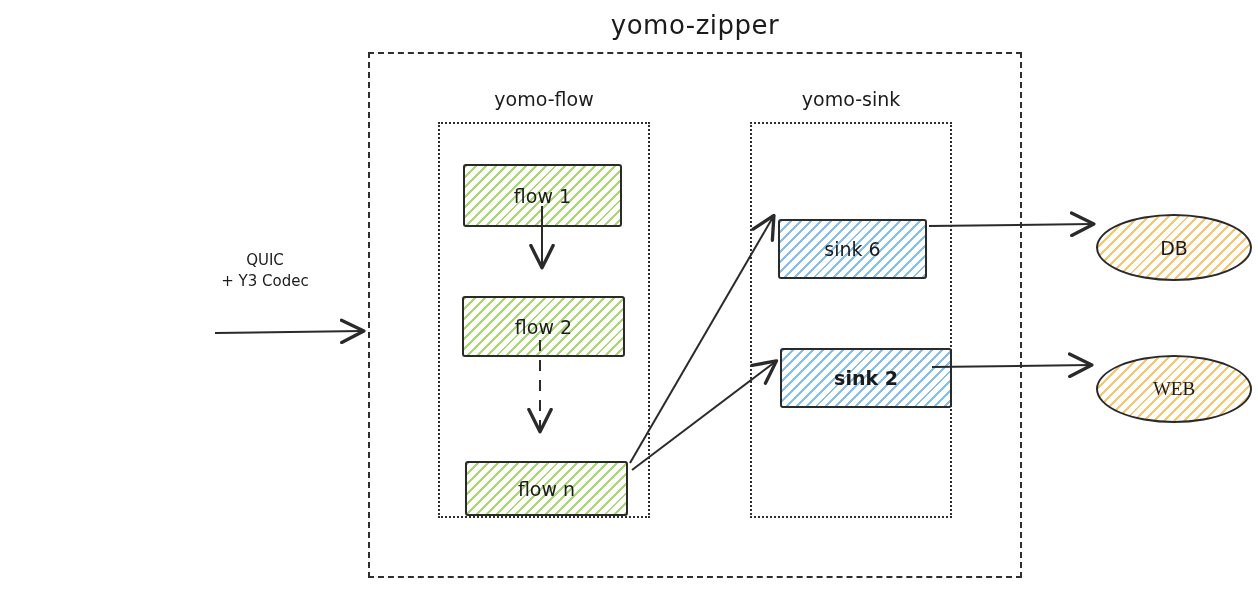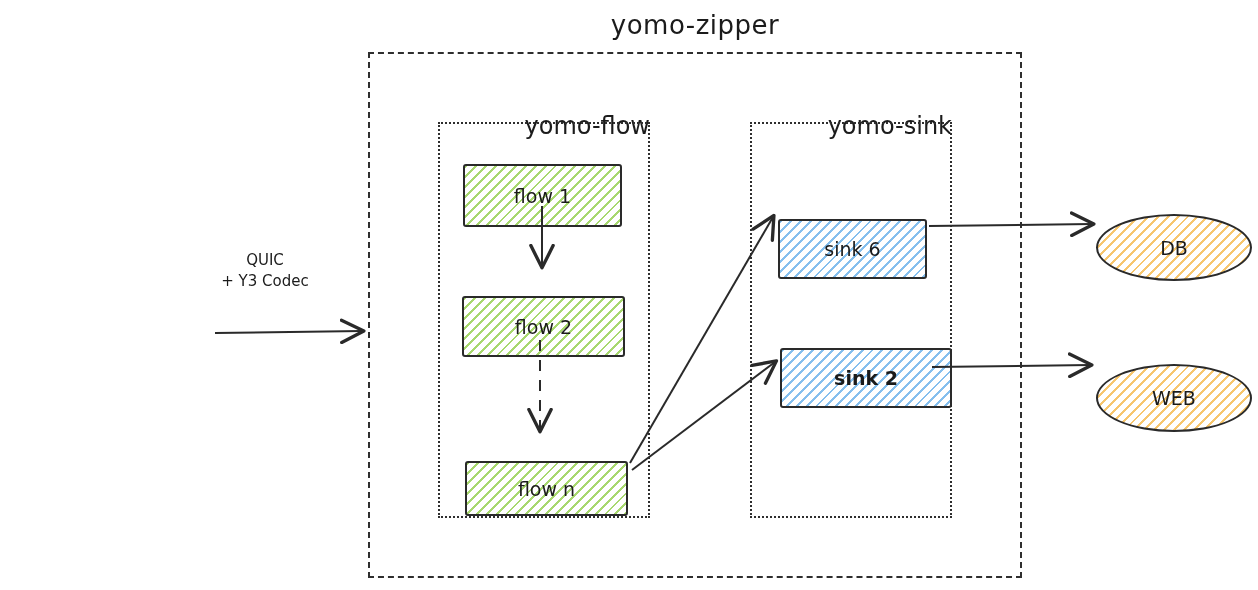--- a/index.html
+++ b/index.html
@@ -23,21 +23,21 @@
   .hatch-orange{background:
     repeating-linear-gradient(135deg,#f7c66e 0px,#f7c66e 2px,rgba(255,255,255,0) 2px,rgba(255,255,255,0) 7px) #fff;}
   .ellipse{border-radius:50%;}
   .group-box{
     position:absolute;border:2px dotted #2e2e2e;box-sizing:border-box;background:transparent;
   }
   .zipper-box{
     position:absolute;border:2px dashed #2e2e2e;box-sizing:border-box;background:transparent;
   }
   .group-label{
-    position:absolute;font-size:24px;text-align:right;white-space:nowrap;margin-top:24px;
+    position:absolute;font-size:19px;text-align:center;white-space:nowrap;
   }
   .diagram-title{
     position:absolute;left:368px;top:10px;width:654px;text-align:center;
     font-size:26px;letter-spacing:0.5px;
   }
   .edge-label{
     position:absolute;left:210px;top:250px;width:110px;text-align:center;
     font-size:15px;line-height:1.4;
   }
   svg.arrows{position:absolute;left:0;top:0;pointer-events:none;}
@@ -75,21 +75,21 @@
   </div>
 
   <div class="node hatch-blue" style="left:780px;top:324px;width:172px;height:60px;font-weight:bold;">
     <span>sink 2</span>
   </div>
 
   <div class="node ellipse hatch-orange" style="left:1096px;top:190px;width:156px;height:67px;">
     <span>DB</span>
   </div>
 
-  <div class="node ellipse hatch-orange" style="left:1096px;top:340px;width:156px;height:68px;">
+  <div class="node ellipse hatch-orange" style="left:1096px;top:331px;width:156px;height:68px;font-family:Liberation Serif, serif;">
     <span>WEB</span>
   </div>
 
   <div class="edge-label">
     <div>QUIC</div>
     <div>+ Y3 Codec</div>
   </div>
 
   <svg class="arrows" width="1258" height="590" viewBox="0 0 1258 590">
     <defs>

